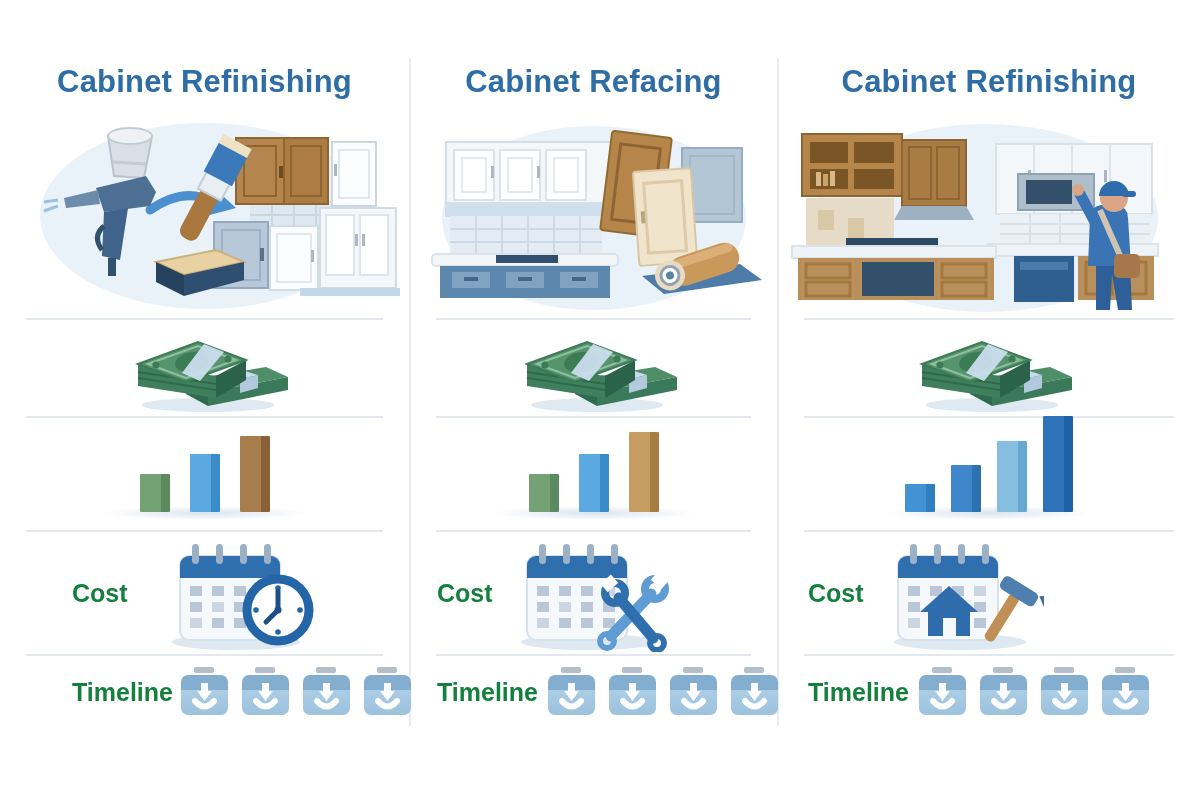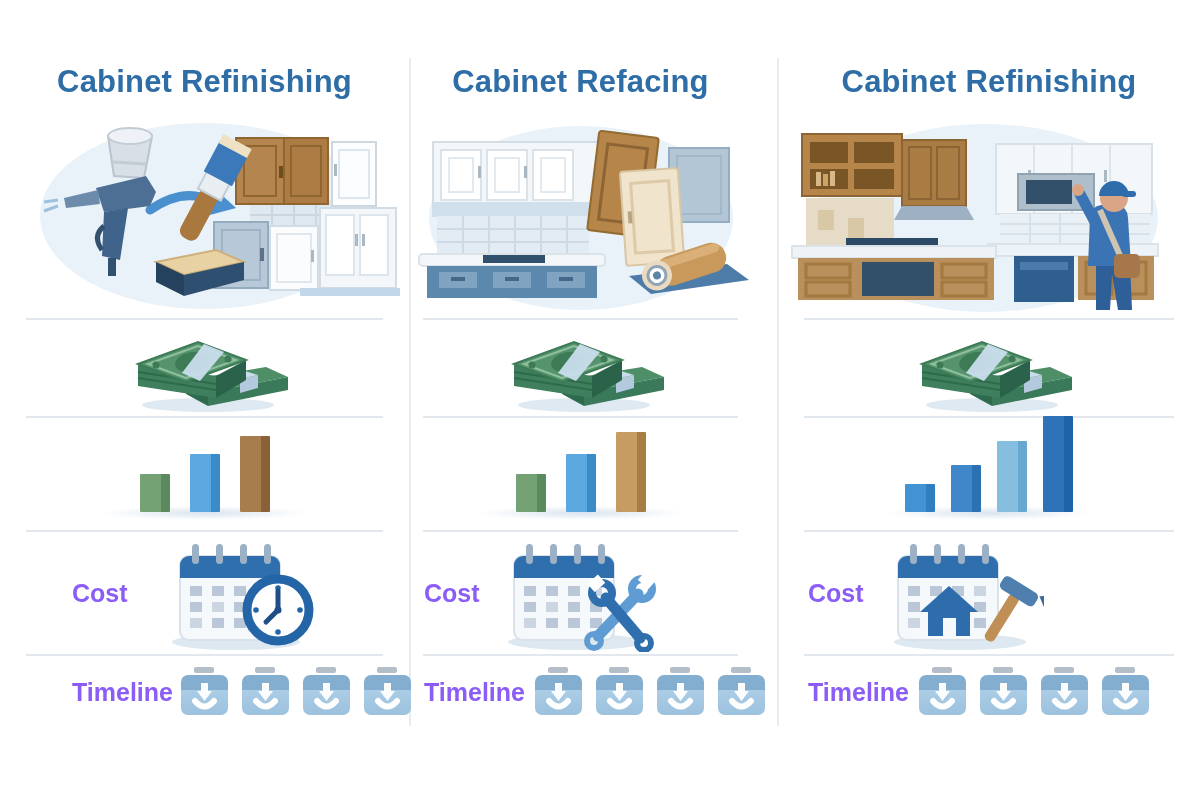--- a/index.html
+++ b/index.html
@@ -4,38 +4,38 @@
 <style>
   html,body{margin:0;padding:0;}
   body{
     width:1200px;height:800px;overflow:hidden;background:#ffffff;
     font-family:"Liberation Sans", sans-serif;
   }
   .canvas{position:relative;width:1200px;height:800px;background:#ffffff;}
   .vdiv{position:absolute;top:58px;bottom:74px;width:2px;background:#e8ecf0;}
   .vdiv.v1{left:409px;} .vdiv.v2{left:777px;}
   .column{position:absolute;top:0;height:728px;display:flex;flex-direction:column;}
-  .col0{left:0;width:409px;} .col1{left:397px;width:367px;} .col2{left:778px;width:422px;}
+  .col0{left:0;width:409px;} .col1{left:410px;width:367px;} .col2{left:778px;width:422px;}
   .title{
     height:114px;box-sizing:border-box;margin:0;padding-top:64px;
     text-align:center;font-size:31px;font-weight:700;color:#2e6da6;letter-spacing:0.2px;
   }
   .illu{height:204px;position:relative;}
   .illu svg{display:block;width:100%;height:100%;}
   .hline{height:2px;background:#e3e8ee;margin:0 26px;flex:none;}
   .row{display:flex;position:relative;}
   .money{height:96px;align-items:center;justify-content:center;}
   .bars{height:112px;box-sizing:border-box;align-items:flex-end;justify-content:center;
         padding-bottom:18px;position:relative;}
   .bar{width:30px;position:relative;z-index:1;border-radius:1px;}
   .bar-shadow{position:absolute;bottom:10px;left:50%;transform:translateX(-50%);
     width:205px;height:14px;border-radius:50%;
     background:radial-gradient(ellipse at center,#d9e4ef 0%,rgba(217,228,239,0) 72%);}
   .cost{height:122px;align-items:center;}
-  .label{font-size:25px;font-weight:700;color:#8b5cf6;}
+  .label{font-size:25px;font-weight:700;color:#15803d;}
   .cost .cal{align-self:flex-end;margin-bottom:2px;}
   .col0 .cost{padding-left:72px;} .col0 .cost .cal{margin-left:30px;}
   .col1 .cost{padding-left:27px;} .col1 .cost .cal{margin-left:12px;}
   .col2 .cost{padding-left:30px;} .col2 .cost .cal{margin-left:12px;}
   .timeline{height:72px;align-items:center;}
   .col0 .timeline{padding-left:72px;} .col1 .timeline{padding-left:27px;} .col2 .timeline{padding-left:30px;}
   .boxes{display:flex;margin-left:10px;gap:14px;}
   .col0 .boxes{margin-left:8px;}
   .tbox{position:relative;width:47px;height:40px;margin-top:6px;border-radius:7px;
     background:linear-gradient(180deg,#84aed0 0%,#84aed0 38%,#abcce5 38%,#9cc2de 100%);}

